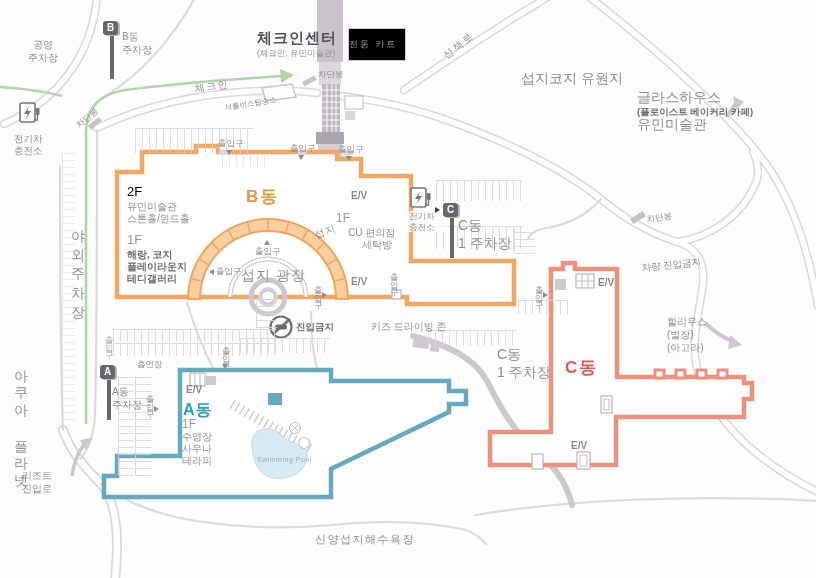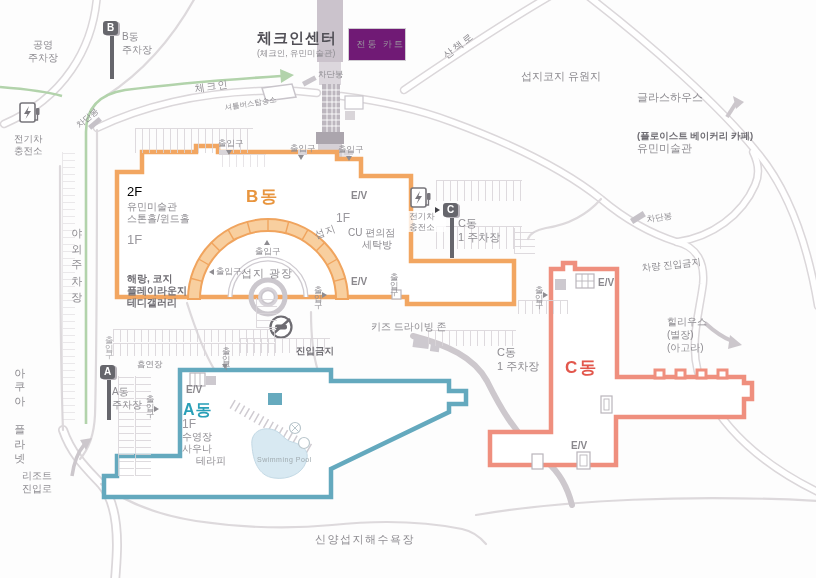--- a/index.html
+++ b/index.html
@@ -1,38 +1,38 @@
 <!DOCTYPE html>
 <html><head>
 <meta charset="utf-8">
 <style>
   html,body{margin:0;padding:0;background:#fff;}
   #map{position:relative;width:816px;height:578px;overflow:hidden;background:#FDFDFD;
        font-family:"Liberation Sans","DejaVu Sans",sans-serif;}
   #bg{position:absolute;left:0;top:0;}
   .lbl{position:absolute;color:#8E8C91;font-size:10px;line-height:1.25;white-space:nowrap;z-index:30;}
-  .xs{font-size:7.5px;} .sm{font-size:8.5px;} .md{font-size:11px;} .f12{font-size:12px;} .f13{font-size:13px;}
-  .bold{font-weight:bold;} .dark{color:#6F6D73;margin-top:24px;} .darker{color:#525057;}
+  .xs{font-size:7.5px;} .sm{font-size:8.5px;} .md{font-size:14px;} .f12{font-size:12px;} .f13{font-size:13px;}
+  .bold{font-weight:bold;} .dark{color:#6F6D73;} .darker{color:#525057;}
   .ctr{text-align:center;}
   .vtext{writing-mode:vertical-rl;text-orientation:upright;}
   .rot{transform-origin:left top;}
   .bname{font-weight:bold;letter-spacing:2px;z-index:31;}
   .chip{background:rgba(255,255,255,.8);padding:0 2px;border-radius:2px;}
   .stalls-h{position:absolute;z-index:10;background-image:repeating-linear-gradient(90deg,#D9D5D9 0 1px,transparent 1px 7px);border-top:1px solid #D9D5D9;opacity:.85;}
   .stalls-v{position:absolute;z-index:10;background-image:repeating-linear-gradient(0deg,#D9D5D9 0 1px,transparent 1px 7px);border-left:1px solid #D9D5D9;opacity:.85;}
   .sign{position:absolute;width:15px;height:14px;background:#66666C;border-radius:3px;color:#fff;
         font-weight:bold;font-size:10px;text-align:center;line-height:14px;z-index:40;box-shadow:2px 1px 0 #B9B5BB;}
   .pole{position:absolute;width:3.5px;background:#66666C;z-index:39;}
   .tri{position:absolute;width:0;height:0;z-index:32;}
   .tri-down{border-left:3.5px solid transparent;border-right:3.5px solid transparent;border-top:5px solid #8E8C91;}
   .tri-up{border-left:3.5px solid transparent;border-right:3.5px solid transparent;border-bottom:5px solid #8E8C91;}
   .tri-left{border-top:3.5px solid transparent;border-bottom:3.5px solid transparent;border-right:5px solid #8E8C91;}
   .tri-right{border-top:3.5px solid transparent;border-bottom:3.5px solid transparent;border-left:5px solid #8E8C91;}
   .tri-dark{border-left-color:#3F3F44;}
-  .box{position:absolute;border:1.5px solid #CFCBD1;background:#701a75;display:flex;align-items:center;justify-content:flex-end;z-index:25;}
+  .box{position:absolute;border:1.5px solid #CFCBD1;background:#000000;display:flex;align-items:center;justify-content:flex-start;z-index:25;}
 </style>
 </head>
 <body>
 
 <div id="map">
 
 <svg id="bg" width="816" height="578" viewBox="0 0 816 578">
 
   <g fill="none" stroke-linecap="round">
 
@@ -318,21 +318,21 @@
   <div>1 주차장</div>
 </div>
 
 <div class="lbl bold dark" style="left:296px;top:321px;font-size:9.5px;">진입금지</div>
 <div class="lbl" style="left:323px;top:321px;margin-left:48px;">키즈 드라이빙 존</div>
 
 <div class="lbl bname" style="left:183px;top:400px;font-size:16px;color:#2AA0B8;letter-spacing:1px;">A동</div>
 <div class="lbl f12" style="left:182px;top:417px;color:#9A989E;">1F</div>
 <div class="lbl" style="left:182px;top:431px;">수영장</div>
 <div class="lbl" style="left:182px;top:443px;">사우나</div>
-<div class="lbl" style="left:182px;top:455px;margin-left:14px;">테라피</div>
+<div class="lbl" style="left:182px;top:455px;">테라피</div>
 <div class="lbl" style="left:112px;top:386px;">
   <div>A동</div>
   <div>주차장</div>
 </div>
 <div class="lbl sm" style="left:137px;top:359px;">흡연장</div>
 <div class="lbl" style="left:257px;top:456px;font-size:7px;color:#A0ABB0;letter-spacing:.5px;">Swimming Pool</div>
 
 <div class="lbl md vtext" style="left:69px;top:220px;letter-spacing:5px;">야외주차장</div>
 <div class="lbl md vtext" style="left:12px;top:360px;letter-spacing:3px;">아쿠아 플라넷</div>
 <div class="lbl" style="left:22px;top:470px;">

